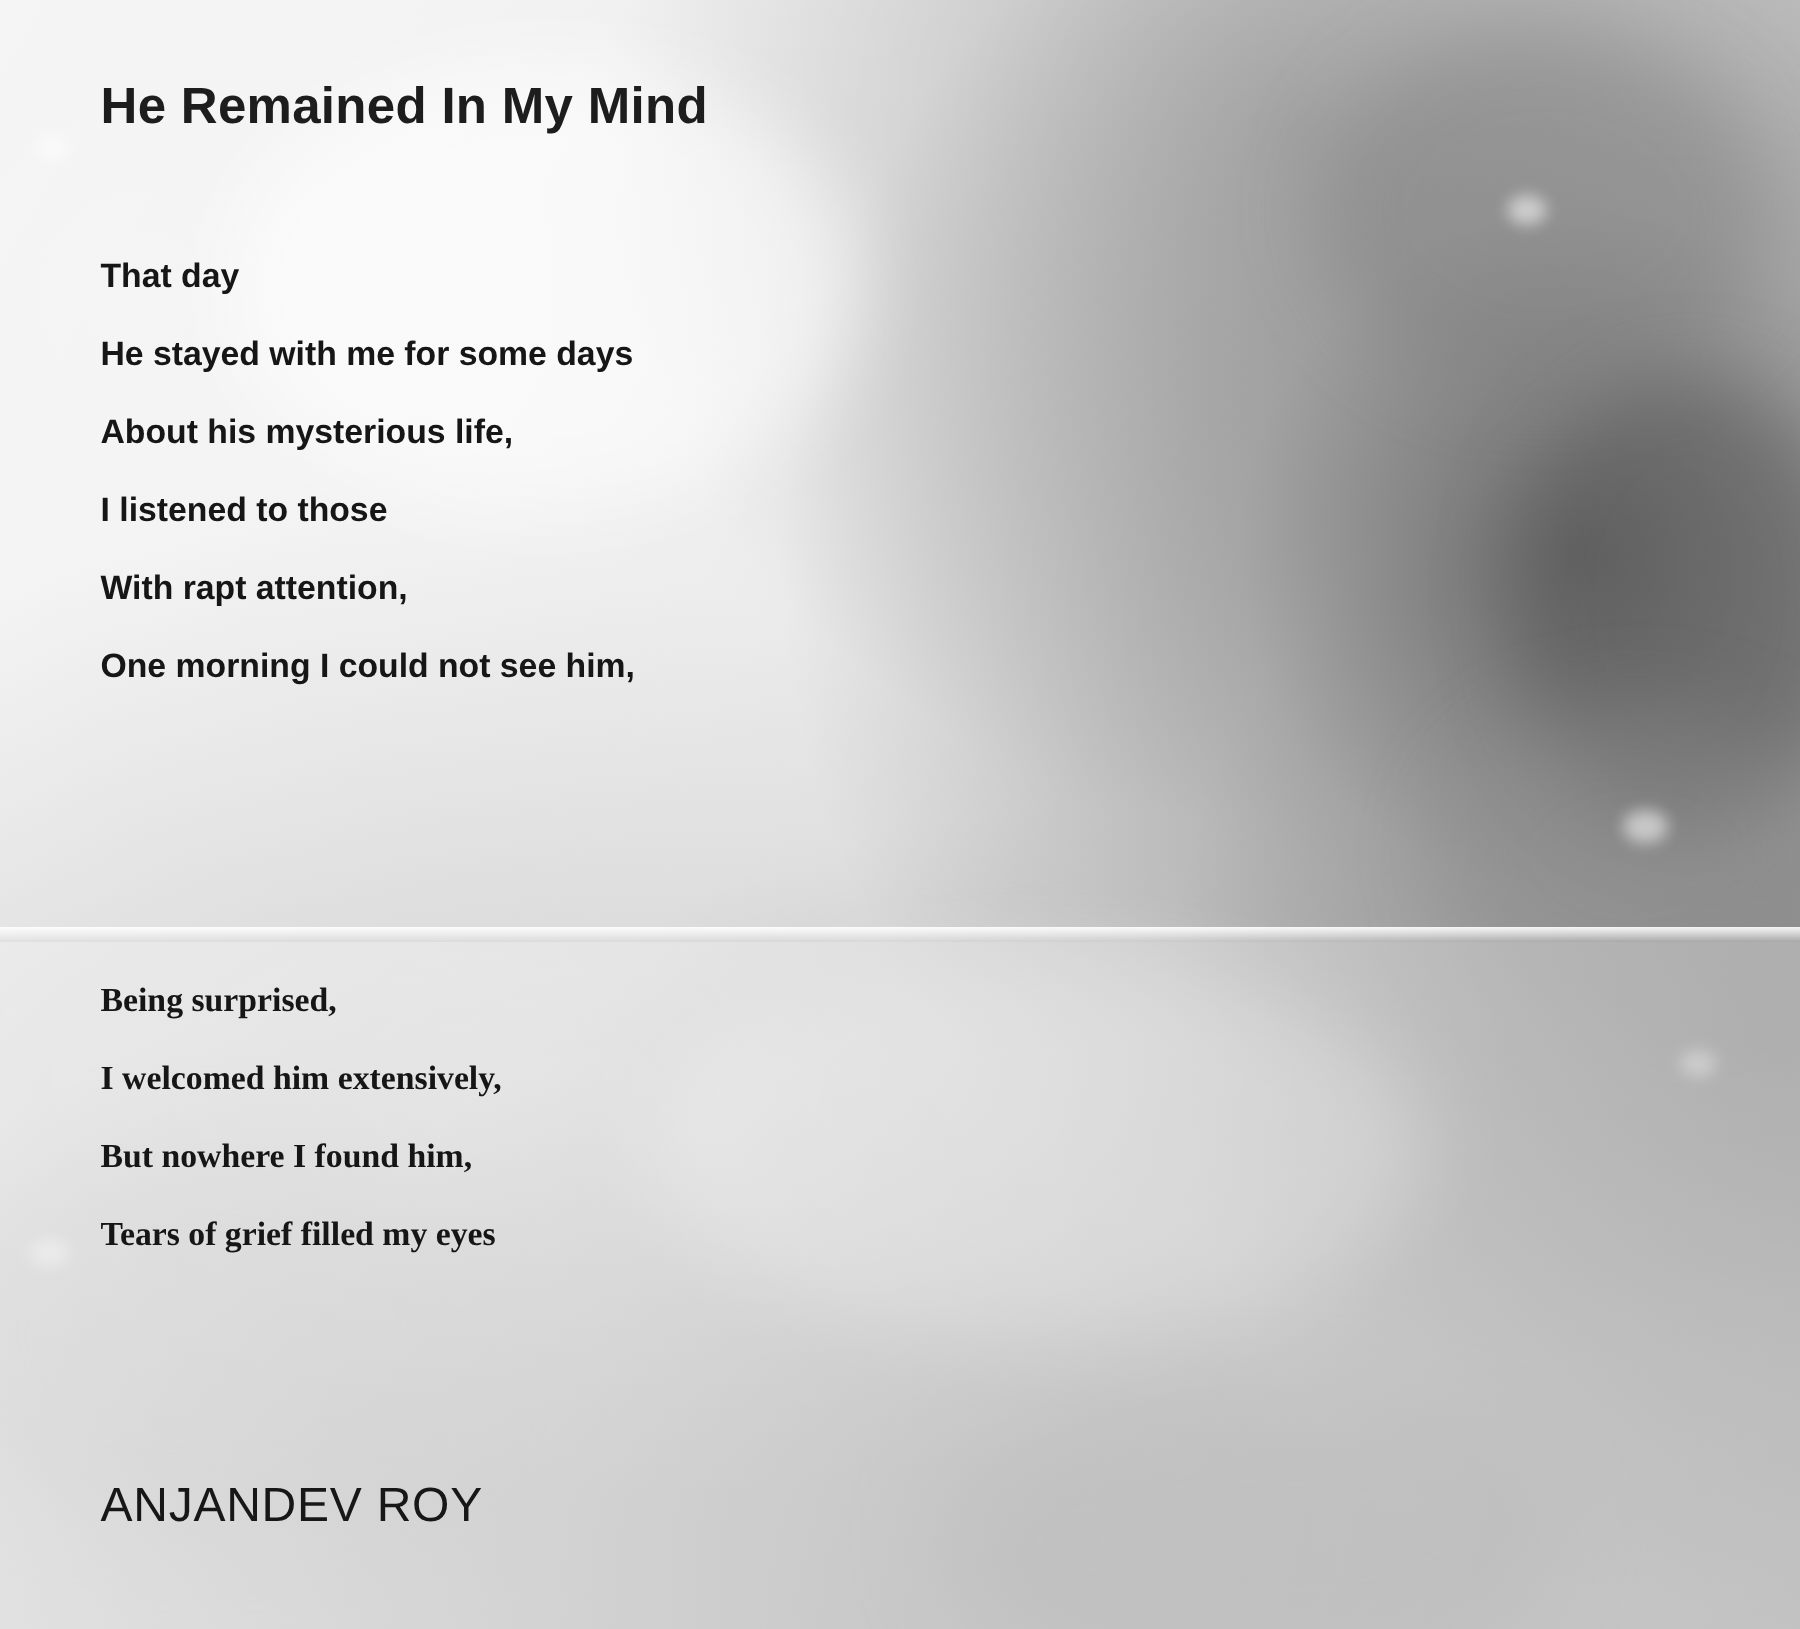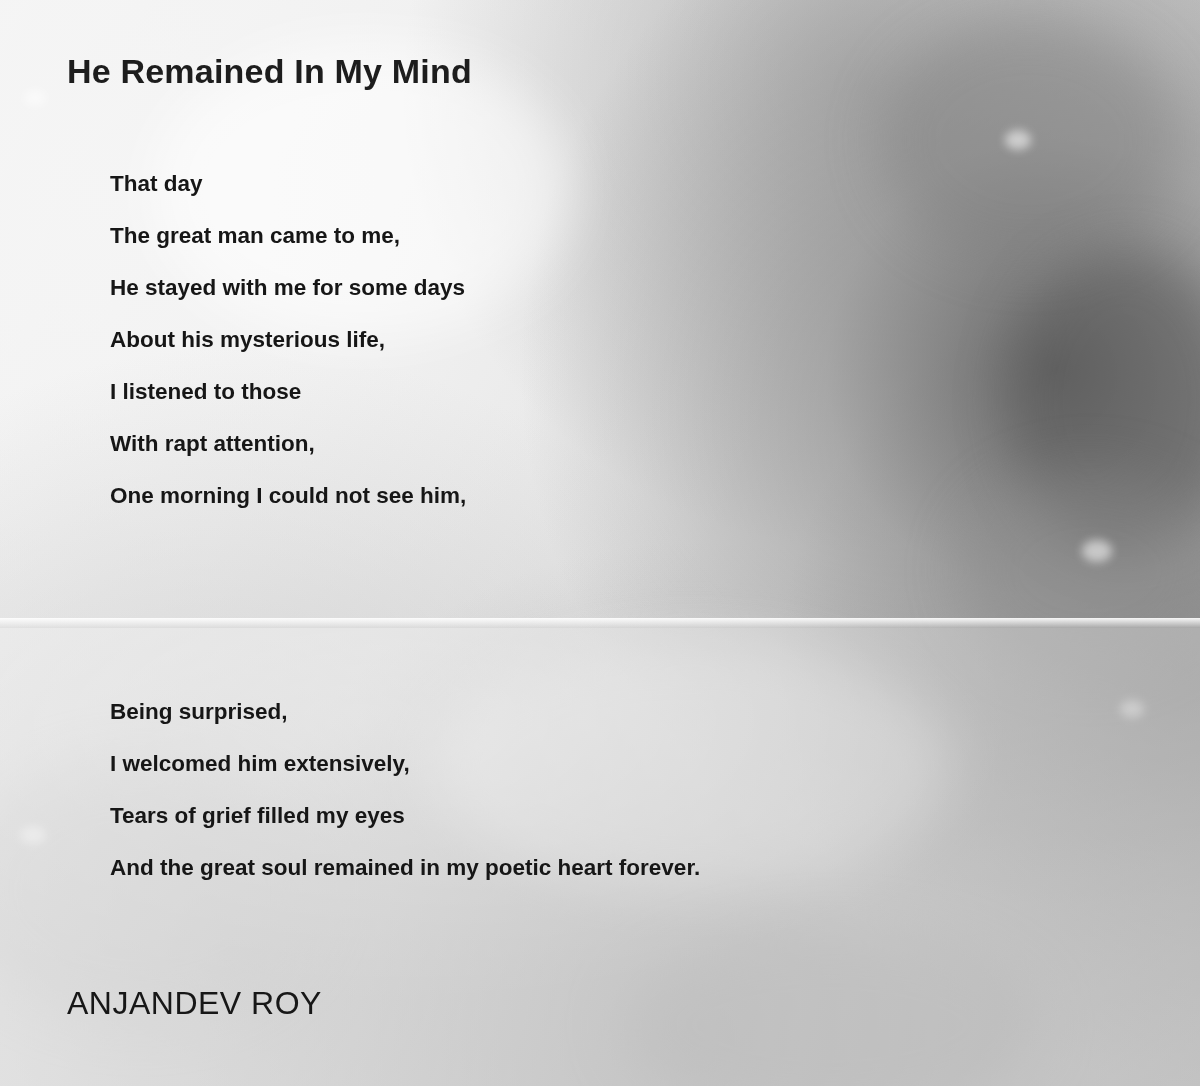--- a/index.html
+++ b/index.html
@@ -97,24 +97,23 @@
     letter-spacing: 0.2px;
     white-space: nowrap;
   }
   .stanza {
     position: absolute;
     left: 67px;
     color: #161616;
     font-size: 22.5px;
     font-weight: bold;
     line-height: 52px;
-    margin-left: 43px;
   }
   #stanza-1 { top: 158px; }
-  #stanza-2 { top: 686px; }
+  #stanza-2 { top: 641px; font-family: Liberation Serif, serif; }
   .poem-line {
     white-space: nowrap;
   }
   .author {
     position: absolute;
     left: 67px;
     top: 985px;
     font-size: 32px;
     color: #171717;
     letter-spacing: 0.5px;
@@ -143,31 +142,30 @@
 
   <div class="lower-band"></div>
   <div class="seam"></div>
 
   <div class="content">
 
     <div class="poem-title">He Remained In My Mind</div>
 
     <div class="stanza" id="stanza-1">
       <div class="poem-line">That day</div>
-      <div class="poem-line">The great man came to me,</div>
       <div class="poem-line">He stayed with me for some days</div>
       <div class="poem-line">About his mysterious life,</div>
       <div class="poem-line">I listened to those</div>
       <div class="poem-line">With rapt attention,</div>
       <div class="poem-line">One morning I could not see him,</div>
     </div>
 
     <div class="stanza" id="stanza-2">
       <div class="poem-line">Being surprised,</div>
       <div class="poem-line">I welcomed him extensively,</div>
+      <div class="poem-line">But nowhere I found him,</div>
       <div class="poem-line">Tears of grief filled my eyes</div>
-      <div class="poem-line">And the great soul remained in my poetic heart forever.</div>
     </div>
 
     <div class="author">ANJANDEV ROY</div>
 
   </div>
 </div>
 
 </body></html>

